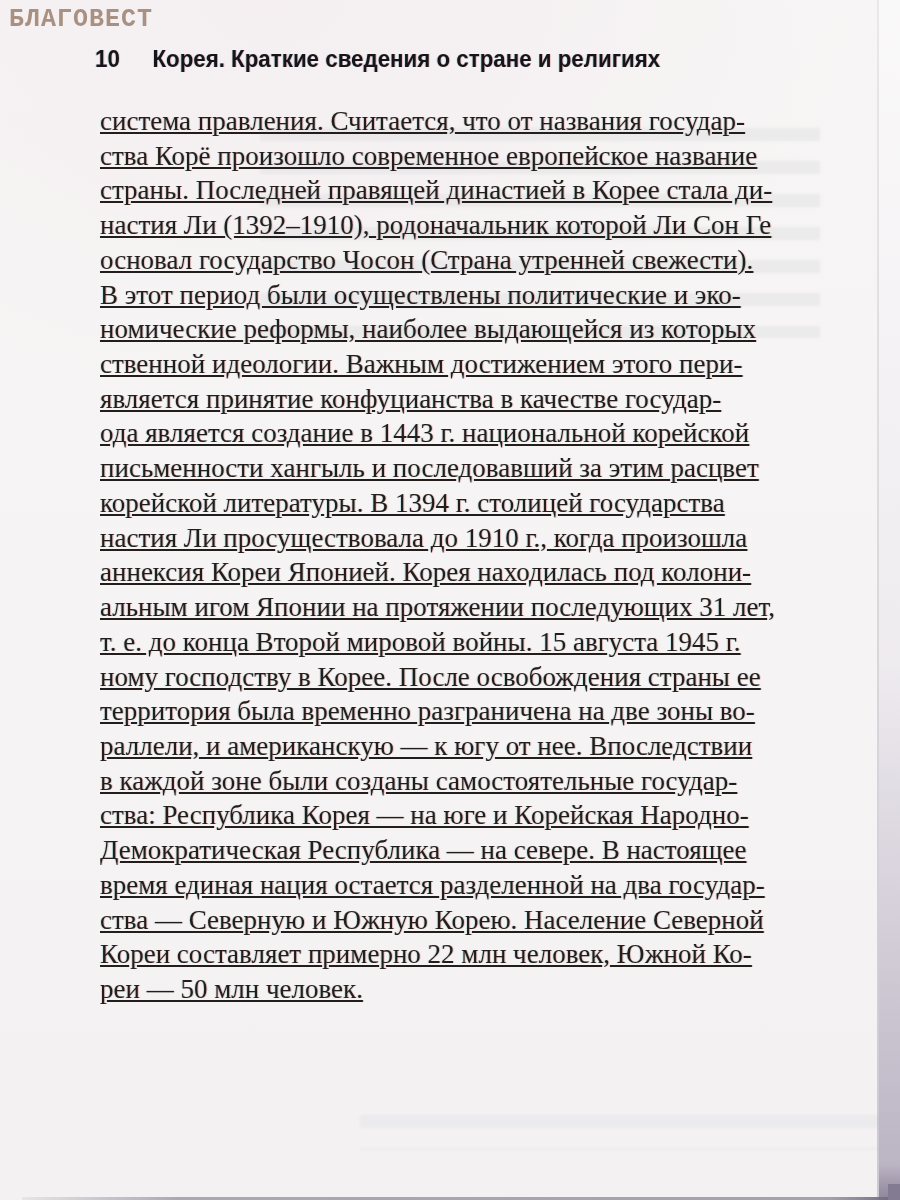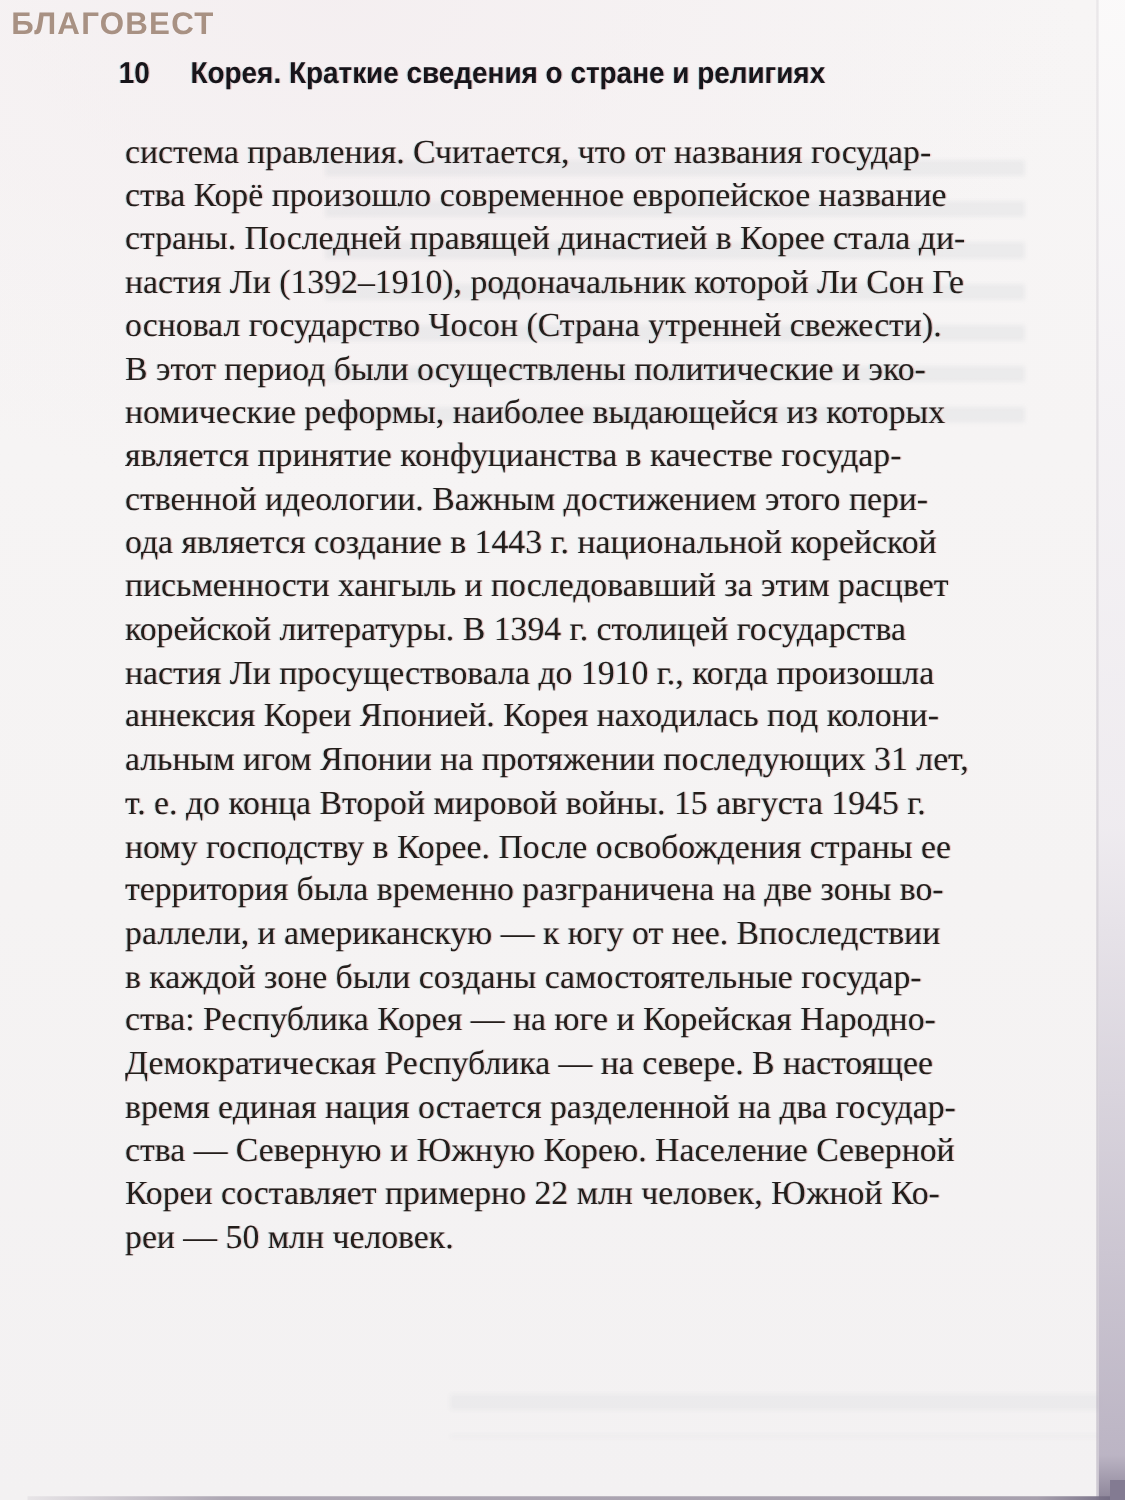--- a/index.html
+++ b/index.html
@@ -39,21 +39,21 @@
     background: repeating-linear-gradient(
       180deg,
       rgba(130,145,155,0.0) 0px, rgba(130,145,155,0.0) 20px,
       rgba(125,140,152,0.085) 20px, rgba(125,140,152,0.085) 33px);
   }
   .showthrough.top { left: 260px; top: 108px; width: 560px; height: 230px; }
   .showthrough.bottom { left: 360px; top: 1095px; width: 520px; height: 55px; opacity: 0.8; }
 
   .watermark {
     position: absolute; left: 9px; top: 5px;
-    font-family: Liberation Sans, sans-serif;
+    font-family: Liberation Mono, monospace;
     font-weight: bold; font-size: 25px; letter-spacing: 1px;
     color: #a89183;
   }
 
   .header {
     position: absolute; left: 95px; top: 45px;
     display: flex; align-items: baseline;
     font-family: "Liberation Sans", sans-serif;
     font-weight: bold; font-size: 24px; color: #17151a;
     transform: scaleX(0.93); transform-origin: left top;
@@ -64,21 +64,21 @@
 
   .bodytext {
     position: absolute; left: 100px; top: 104px; width: 720px;
     color: #231e1b;
     font-size: 27px;
     text-shadow: 1px 0 0 rgba(185,35,40,0.22), -1px 0 0 rgba(0,150,160,0.16);
   }
   .line {
     height: 34.72px; line-height: 34.72px;
     overflow: hidden; white-space: nowrap;
-    text-align: justify; text-align-last: justify;
+    text-align: justify; text-align-last: justify; text-decoration: underline;
   }
   
   .line::after { content: ""; display: inline-block; width: 100%; }
   .line.lastline { text-align-last: left; }
   .line.lastline::after { content: none; }
 </style>
 </head>
 <body>
 
 <div class="scan">
@@ -94,22 +94,22 @@
   </div>
 
   <div class="bodytext">
     <div class="line">система правления. Считается, что от названия государ-</div>
     <div class="line">ства Корё произошло современное европейское название</div>
     <div class="line">страны. Последней правящей династией в Корее стала ди-</div>
     <div class="line">настия Ли (1392–1910), родоначальник которой Ли Сон Ге</div>
     <div class="line">основал государство Чосон (Страна утренней свежести).</div>
     <div class="line">В этот период были осуществлены политические и эко-</div>
     <div class="line">номические реформы, наиболее выдающейся из которых</div>
+    <div class="line">ственной идеологии. Важным достижением этого пери-</div>
     <div class="line">является принятие конфуцианства в качестве государ-</div>
-    <div class="line">ственной идеологии. Важным достижением этого пери-</div>
     <div class="line">ода является создание в 1443 г. национальной корейской</div>
     <div class="line">письменности хангыль и последовавший за этим расцвет</div>
     <div class="line">корейской литературы. В 1394 г. столицей государства</div>
     <div class="line">настия Ли просуществовала до 1910 г., когда произошла</div>
     <div class="line">аннексия Кореи Японией. Корея находилась под колони-</div>
     <div class="line">альным игом Японии на протяжении последующих 31 лет,</div>
     <div class="line">т. е. до конца Второй мировой войны. 15 августа 1945 г.</div>
     <div class="line">ному господству в Корее. После освобождения страны ее</div>
     <div class="line">территория была временно разграничена на две зоны во-</div>
     <div class="line">раллели, и американскую — к югу от нее. Впоследствии</div>

